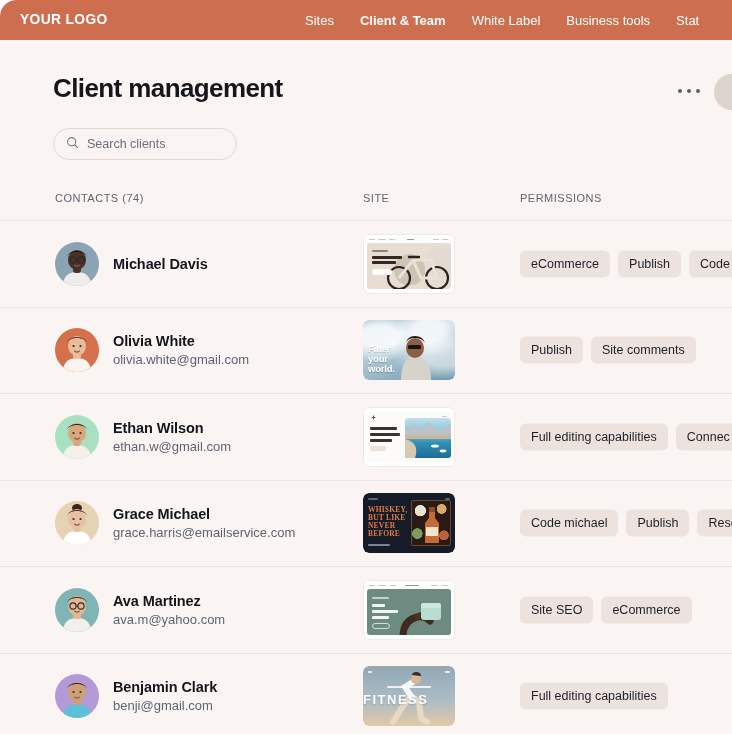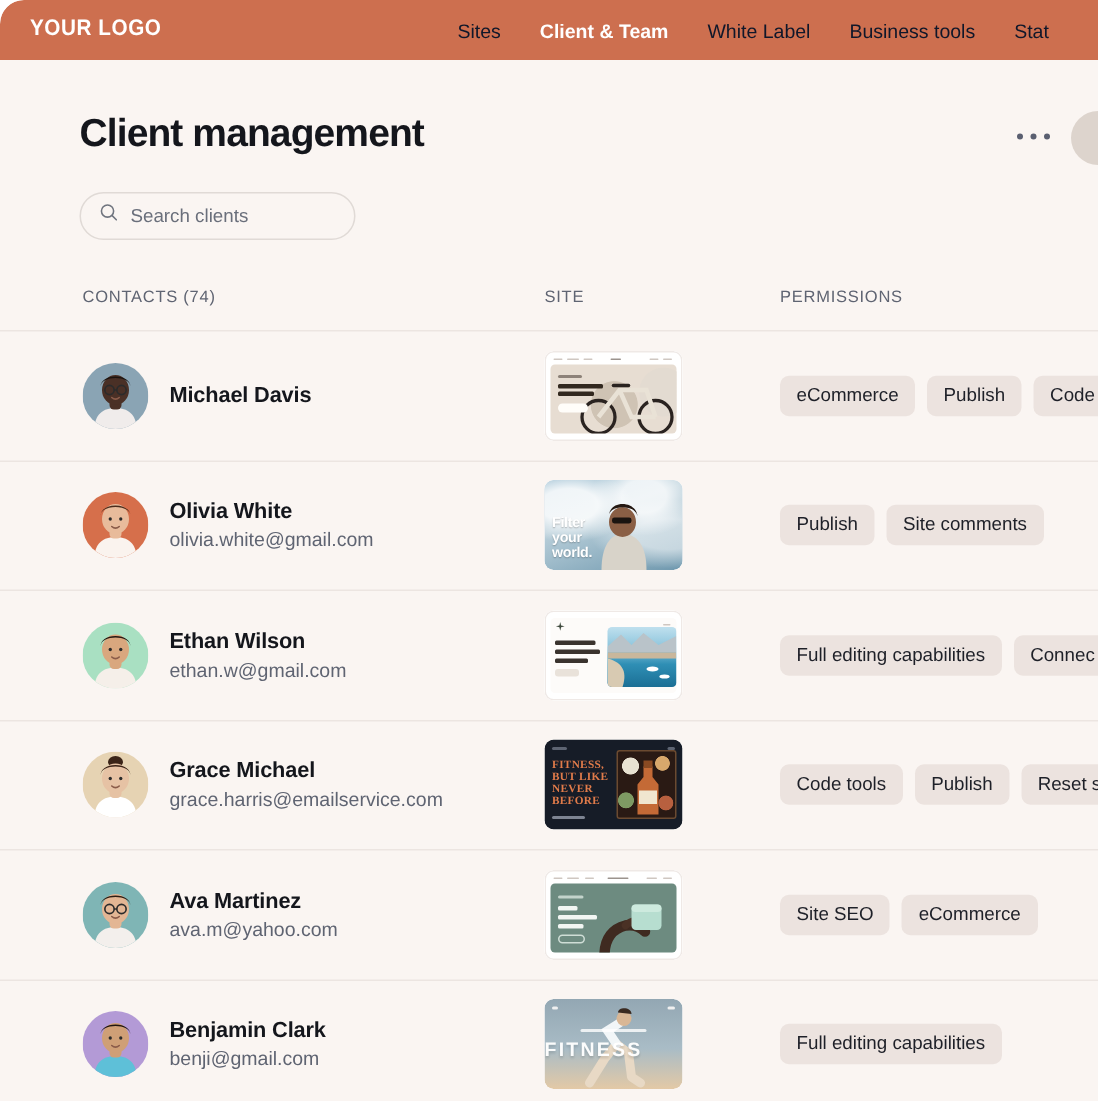--- a/index.html
+++ b/index.html
@@ -39,21 +39,21 @@
   }
   .nav {
     position: absolute; left: 305px; top: 0;
     height: 40px;
     display: flex; align-items: center;
     gap: 26px;
     white-space: nowrap;
   }
   .nav-item {
     font-size: 13px;
-    color: #0f172a;
+    color: #ffffff;
     white-space: nowrap;
     cursor: pointer;
   }
   .nav-item.active { color: #ffffff; font-weight: 700; }
 
   
   .page-title {
     position: absolute; left: 53px; top: 73px;
     font-size: 26px;
     font-weight: 700;
@@ -405,21 +405,21 @@
        <div class="email">grace.harris@emailservice.com</div>
      </div>
         </div>
         <div class="thumb">
           <div class="thumb-inner">
             <div style="position:absolute;inset:0;border-radius:6px;background:#161c27;overflow:hidden">
       <span class="dotline" style="left:5px;top:5px;width:10px;background:#5d6472"></span>
       <span class="dotline" style="right:5px;top:5px;width:5px;background:#5d6472"></span>
       <div style="position:absolute;left:5px;top:13px;color:#e07b4a;font-weight:700;font-size:7.5px;
            line-height:8px;letter-spacing:.2px;font-family:'Liberation Serif',serif">
-        <div>FITNESS,</div>
+        <div>WHISKEY,</div>
         <div>BUT LIKE</div>
         <div>NEVER</div>
         <div>BEFORE</div>
       </div>
       <span class="txtline" style="left:5px;bottom:7px;width:22px;background:#7d8492"></span>
       <div style="position:absolute;right:4px;top:7px;width:40px;height:46px;border-radius:2px;
            background:#2a1a14;border:1.5px solid #6b4a30;overflow:hidden">
         <div style="position:absolute;inset:0;
           background:radial-gradient(circle at 22% 22%, #e8e2d2 0 12%, transparent 13%),
                      radial-gradient(circle at 78% 18%, #d8a86c 0 10%, transparent 11%),
@@ -428,21 +428,21 @@
         <svg viewBox="0 0 40 46" style="position:absolute;inset:0;width:40px;height:46px">
           <path d="M17 10 L23 10 L23 17 L27 22 L27 42 L13 42 L13 22 L17 17Z" fill="#c46a36"></path>
           <rect x="17" y="6" width="6" height="5" fill="#8a4a22"></rect>
           <rect x="14" y="26" width="12" height="9" fill="#f0e6cf"></rect>
         </svg>
       </div>
     </div>
           </div>
         </div>
         <div class="perms">
-          <span class="tag">Code tools</span>
+          <span class="tag">Code michael</span>
           <span class="tag">Publish</span>
           <span class="tag">Reset sit</span>
         </div>
       </div>
       <div class="row">
         <div class="contact">
           <div class="avatar">
        <svg viewBox="0 0 44 44" width="44" height="44">
     <rect width="44" height="44" fill="#7fb5b5"></rect>
 

